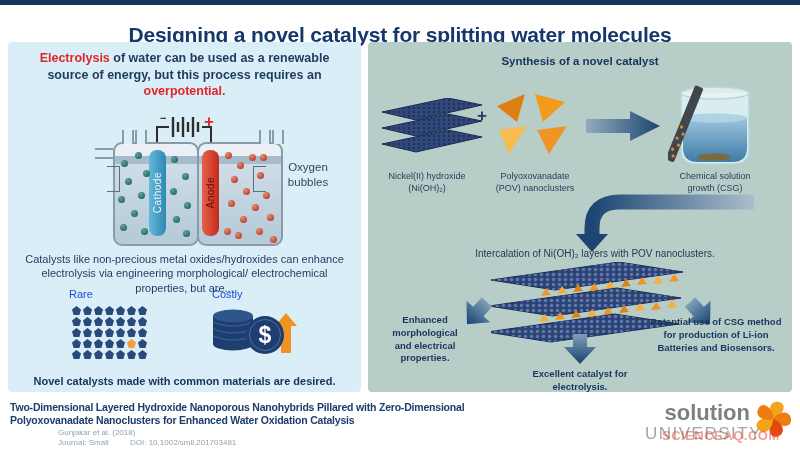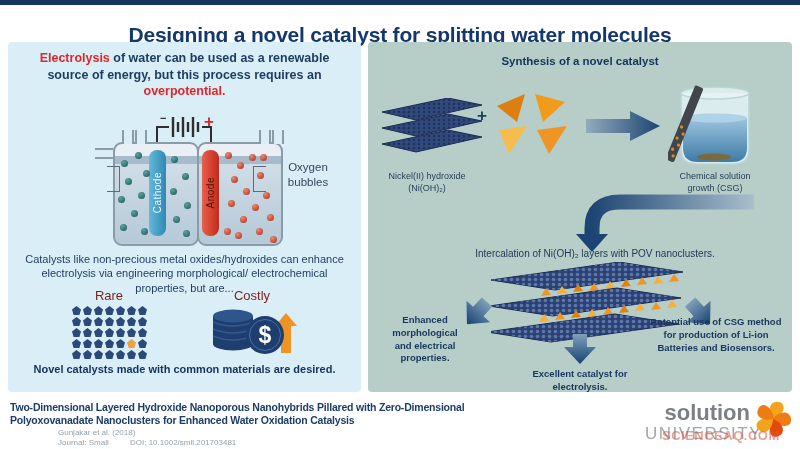--- a/index.html
+++ b/index.html
@@ -13,23 +13,23 @@
   #left-panel{position:absolute;left:8px;top:42px;width:353px;height:350px;
               background:#d9eef6;border-radius:4px;}
   #right-panel{position:absolute;left:368px;top:42px;width:424px;height:350px;
                background:#b7cec8;border-radius:4px;}
   
   .intro{position:absolute;left:10px;right:10px;top:8px;margin:0;text-align:center;
          font-size:12.5px;font-weight:bold;color:#1d3a5f;line-height:1.32;}
   .red{color:#e0262b;}
   .cat-text{position:absolute;left:10px;right:10px;top:210px;margin:0;text-align:center;
             font-size:11px;font-weight:normal;color:#1d3a5f;line-height:1.3;}
-  .conclusion{position:absolute;left:4px;right:4px;top:321px;margin:0;text-align:center;
+  .conclusion{position:absolute;left:4px;right:4px;top:321px;margin:12px;text-align:center;
               font-size:11px;font-weight:bold;color:#15325c;}
-  .sublabel{position:absolute;font-size:13px;color:#7f1d1d;text-align:center;}
+  .sublabel{position:absolute;font-size:11px;color:#1d4ed8;text-align:left;}
   
   .cell{position:absolute;width:82px;height:100px;border:2px solid #8a9ba8;border-radius:9px;
         background:linear-gradient(180deg,#e9eff4 0px,#e9eff4 12px,#a6bccd 12px,#a6bccd 20px,
         #cfdde7 20px,#b6cad8 96px);}
   .tube{position:absolute;width:8px;height:14px;border-left:2px solid #8a9ba8;
         border-right:2px solid #8a9ba8;background:#d9eef6;}
   .spout{position:absolute;left:87px;top:106px;width:18px;height:7px;
          border-top:2px solid #8a9ba8;border-bottom:2px solid #8a9ba8;}
   .rod{position:absolute;width:17px;height:86px;border-radius:8px;display:flex;
        align-items:center;justify-content:center;}
@@ -279,20 +279,24 @@
           <circle cx="31" cy="64" r="1.6" fill="#d98b2b"></circle>
         <circle cx="27" cy="70" r="1.6" fill="#d98b2b"></circle>
           <circle cx="30" cy="76" r="1.6" fill="#d98b2b"></circle>
       </g>
     </svg>
 
     <div class="rlabel" style="left:0;width:118px;top:128px">
       <span style="display:block">Nickel(II) hydroxide</span>
       <span style="display:block">(Ni(OH)₂)</span>
     </div>
+    <div class="rlabel" style="left:104px;width:126px;top:128px">
+      <span style="display:block">Polyoxovanadate</span>
+      <span style="display:block">(POV) nanoclusters</span>
+    </div>
     <div class="rlabel" style="left:284px;width:126px;top:128px">
       <span style="display:block">Chemical solution</span>
       <span style="display:block">growth (CSG)</span>
     </div>
 
     <svg class="abs" style="left:178px;top:150px" width="212" height="62" viewBox="0 0 212 62">
       <path d="M208,10 L74,10 Q46,10 46,36 L46,42" fill="none" stroke="url(#gcurve)" stroke-width="15"></path>
       <polygon points="30,42 62,42 46,60" fill="#1d4573"></polygon>
     </svg>
 

